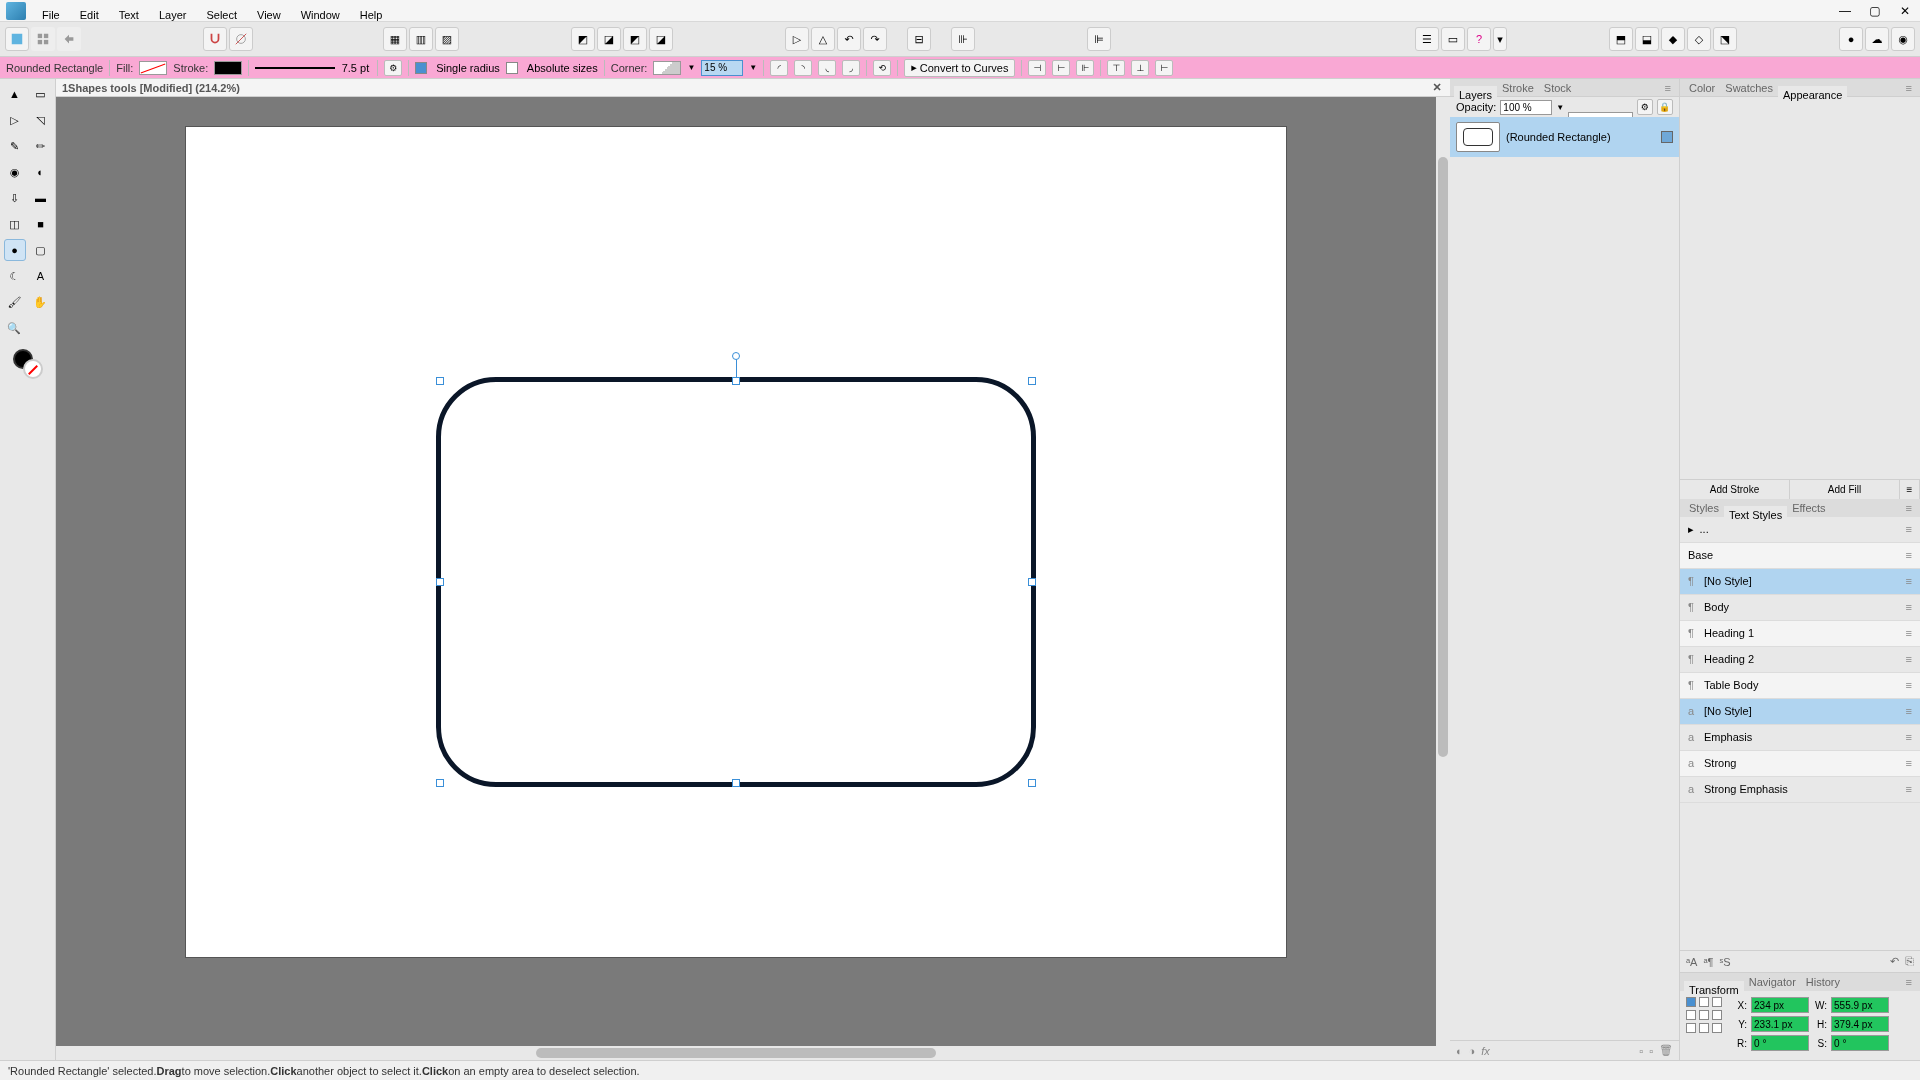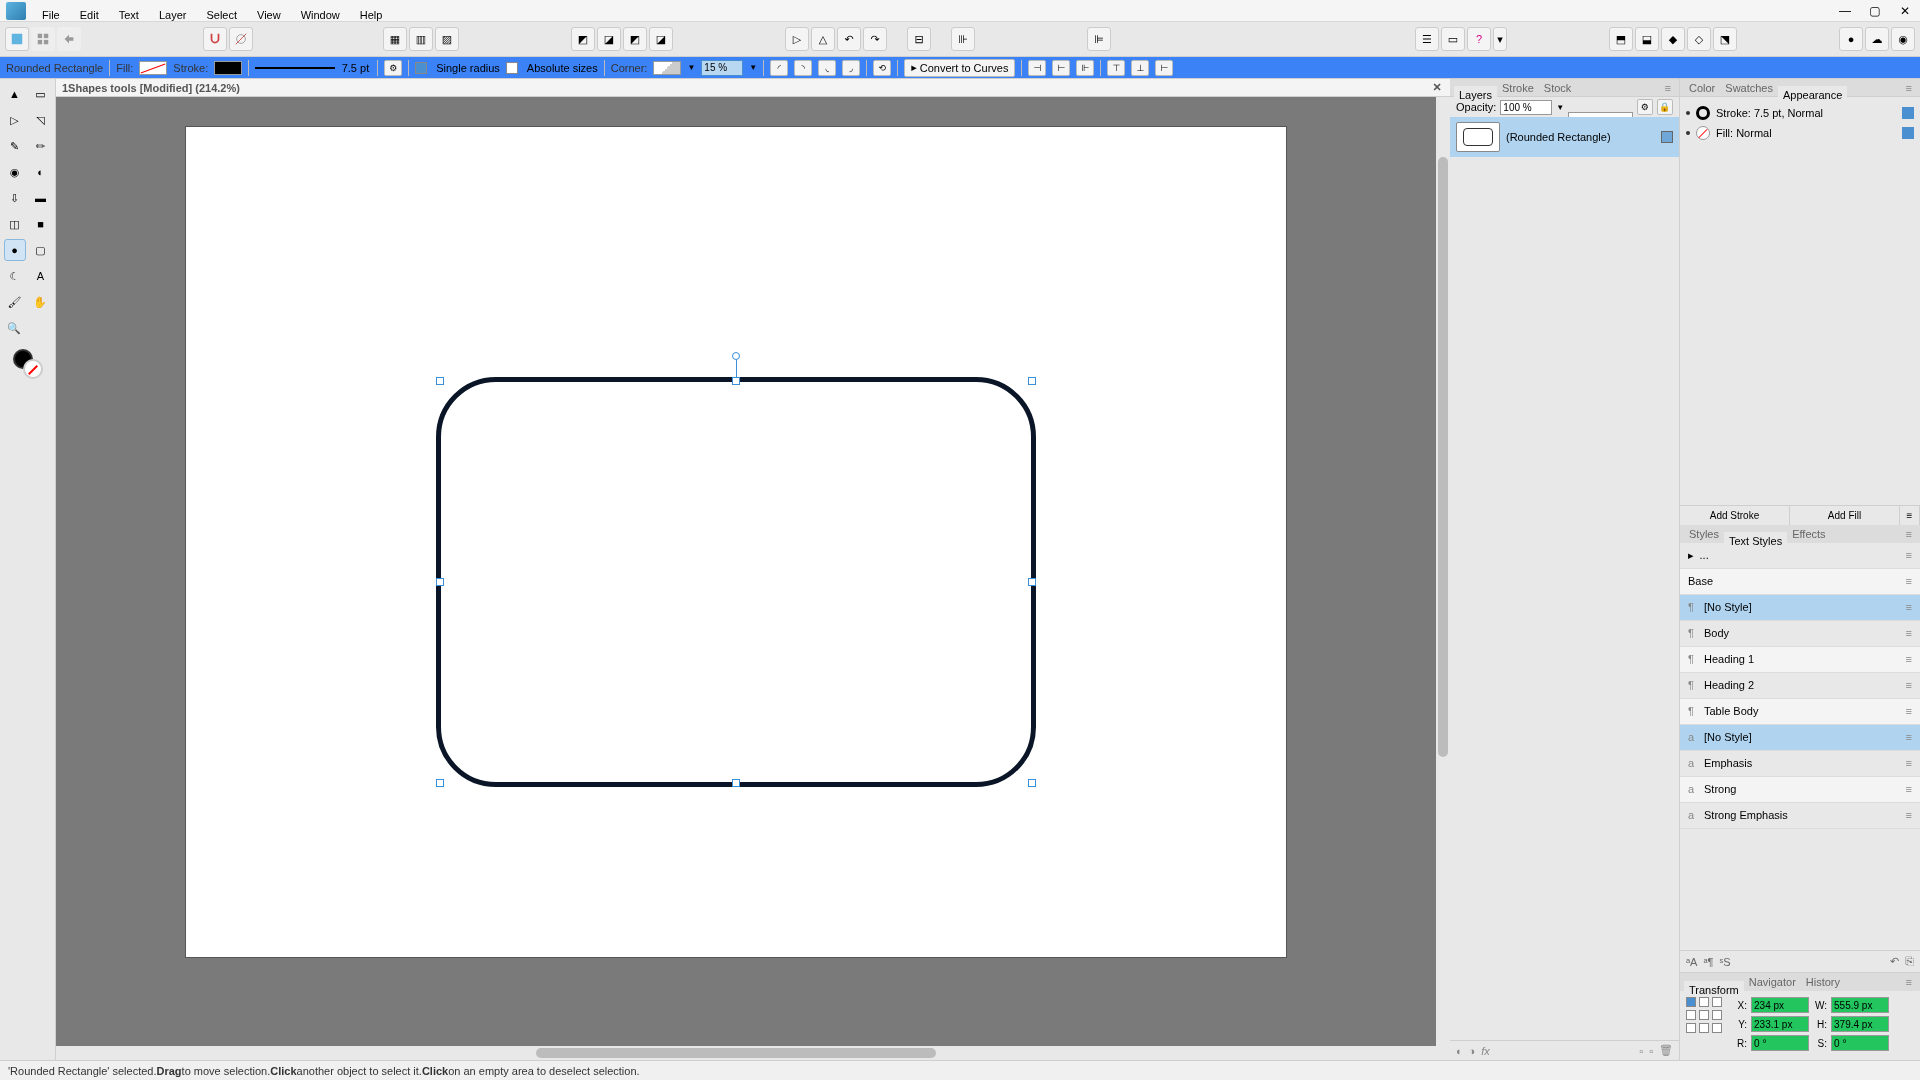--- a/index.html
+++ b/index.html
@@ -7,21 +7,21 @@
 .menubar{height:22px;background:#f5f5f5;display:flex;align-items:center;border-bottom:1px solid #d8d8d8;}
 .app-icon{width:20px;height:18px;background:linear-gradient(135deg,#5fb4e0,#2d7fb0);margin:0 6px;border-radius:2px;}
 .menu-item{padding:4px 10px;height:22px;line-height:22px;cursor:default;}
 .win-controls{margin-left:auto;display:flex;}
 .win-btn{width:30px;height:22px;display:flex;align-items:center;justify-content:center;font-size:12px;}
 .toolbar{height:35px;background:#e8e8e8;border-bottom:1px solid #cfcfcf;display:flex;align-items:center;padding:0 4px;}
 .tb-btn{width:24px;height:24px;margin:0 1px;border:1px solid transparent;border-radius:3px;display:flex;align-items:center;justify-content:center;background:#eee;}
 .tb-btn.raised{background:#f4f4f4;border-color:#ccc;}
 .tb-sep{width:18px;}
 .tb-spacer{flex:1;}
-.context-bar{height:22px;background:#3b82f6;border-bottom:1px solid #cfcfcf;display:flex;align-items:center;padding:0 6px;gap:6px;}
+.context-bar{height:22px;background:#f9a8d4;border-bottom:1px solid #cfcfcf;display:flex;align-items:center;padding:0 6px;gap:6px;}
 .ctx-label{color:#333;}
 .swatch{width:28px;height:14px;border:1px solid #999;background:#fff;position:relative;display:inline-block;vertical-align:middle;}
 .swatch.none::after{content:"";position:absolute;left:0;right:0;top:50%;border-top:1px solid red;transform:rotate(-20deg);}
 .swatch.black{background:#000;}
 .ctx-input{width:42px;height:16px;border:1px solid #999;background:#fff;padding:0 2px;font-size:10px;}
 .ctx-input.hl{background:#b8d8f2;border-color:#4a90d0;}
 .ctx-num{width:30px;text-align:right;padding-right:2px;}
 .pipe{width:1px;height:16px;background:#bbb;}
 .chk{width:12px;height:12px;border:1px solid #888;background:#fff;display:inline-block;vertical-align:middle;margin-right:3px;}
 .chk.on{background:#4a90d0;}
@@ -345,34 +345,20 @@
       </div>
     </div>
 
     <div class="panel-col-r">
       <div class="panel-tabs">
         <div class="ptab">Color</div>
         <div class="ptab">Swatches</div>
         <div class="ptab active">Appearance</div>
         <div class="ptab-menu">≡</div>
       </div>
-      <div class="appearance-list">
-        <div class="app-row">
-          <span class="app-dot"></span>
-            <span class="app-circle"></span>
-          <span>Stroke: 7.5 pt, Normal</span>
-            <span class="app-chk"></span>
-        </div>
-        <div class="app-row">
-          <span class="app-dot"></span>
-            <span class="app-none"></span>
-          <span>Fill: Normal</span>
-            <span class="app-chk"></span>
-        </div>
-      </div>
       <div style="flex:1"></div>
       <div class="add-row">
         <div class="add-btn">Add Stroke</div>
         <div class="add-btn">Add Fill</div>
         <div class="add-btn" style="flex:0 0 20px;">≡</div>
       </div>
 
       <div class="styles-tabs">
         <div class="ptab">Styles</div>
         <div class="ptab active">Text Styles</div>

